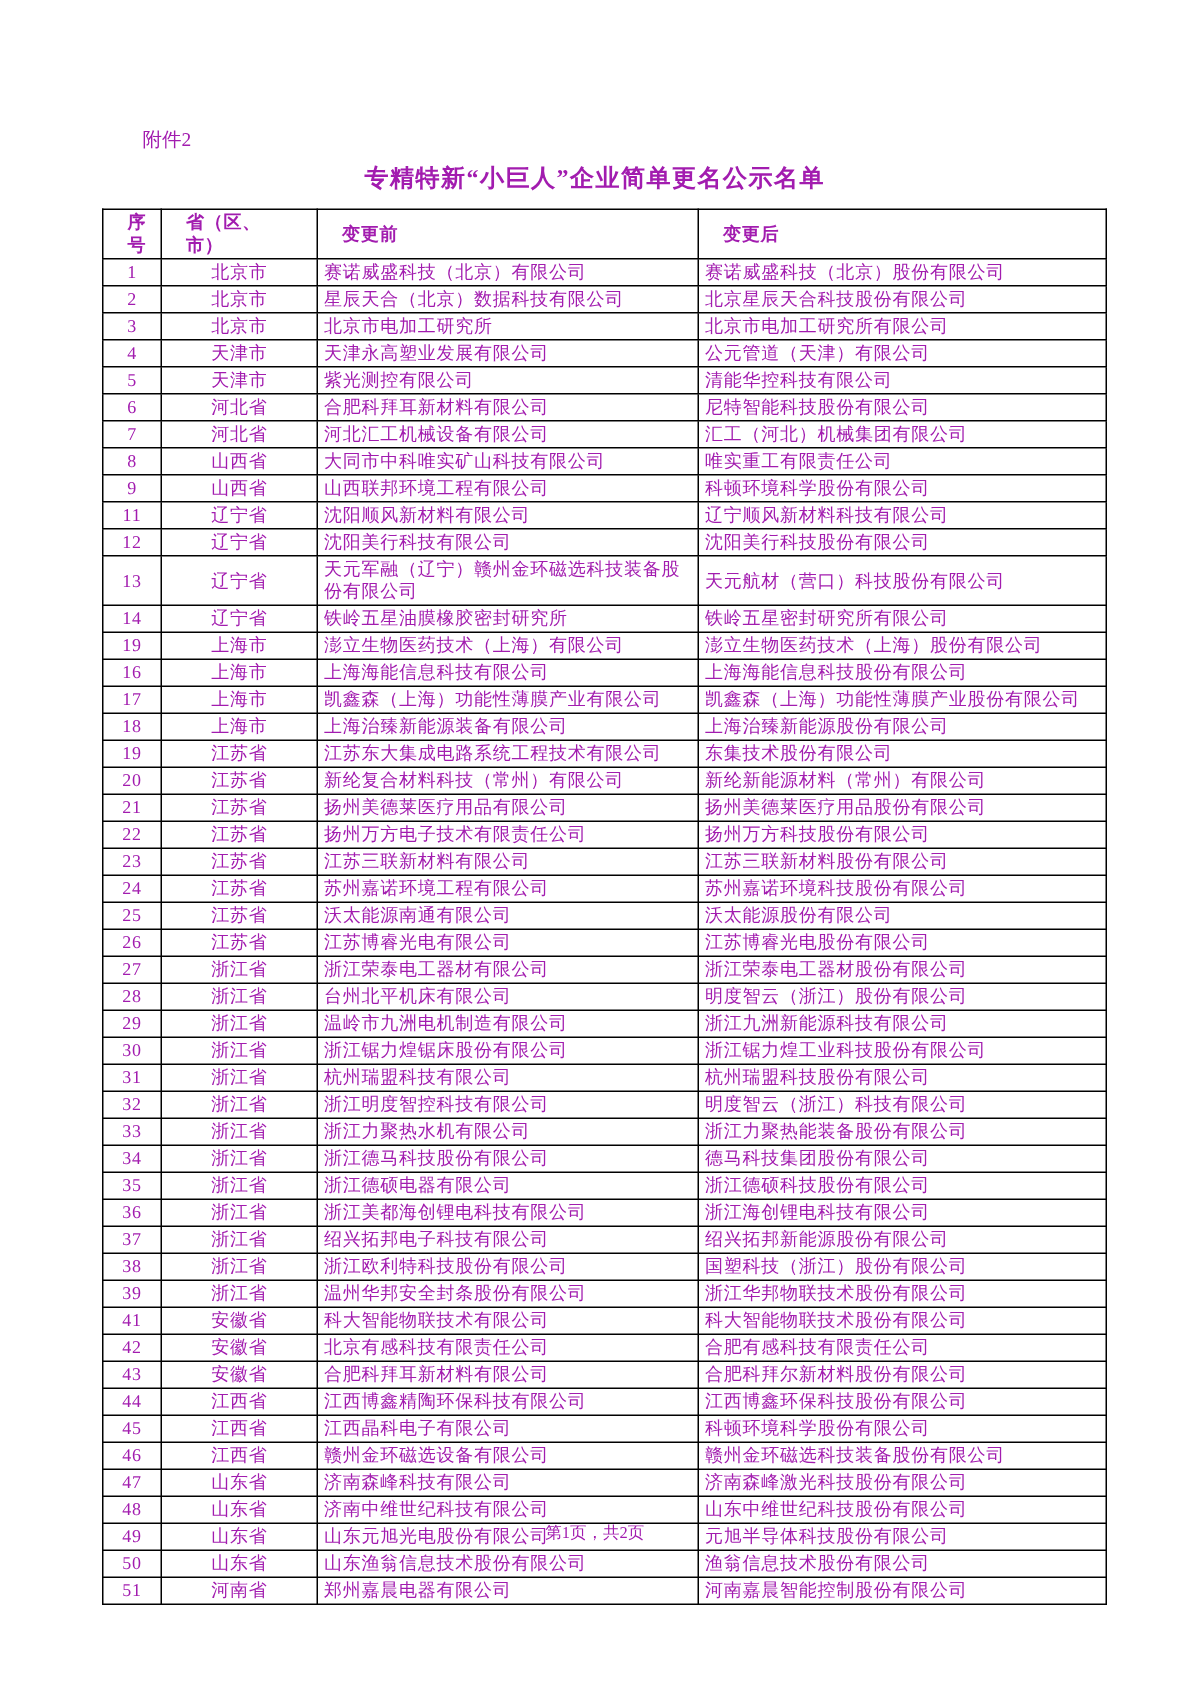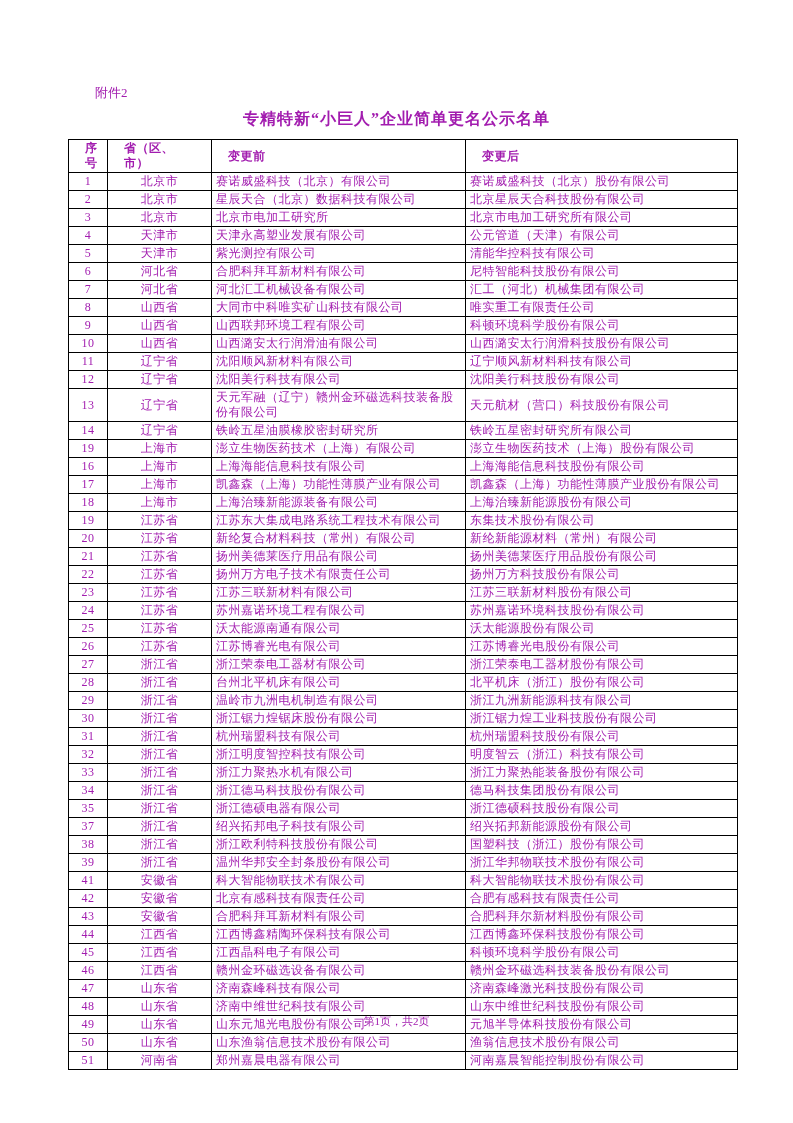--- a/index.html
+++ b/index.html
@@ -119,26 +119,20 @@
           <td>大同市中科唯实矿山科技有限公司</td>
           <td>唯实重工有限责任公司</td>
         </tr>
         <tr>
           <td class="c">9</td>
           <td class="c">山西省</td>
           <td>山西联邦环境工程有限公司</td>
           <td>科顿环境科学股份有限公司</td>
         </tr>
         <tr>
-          <td class="c">10</td>
-          <td class="c">山西省</td>
-          <td>山西潞安太行润滑油有限公司</td>
-          <td>山西潞安太行润滑科技股份有限公司</td>
-        </tr>
-        <tr>
           <td class="c">11</td>
           <td class="c">辽宁省</td>
           <td>沈阳顺风新材料有限公司</td>
           <td>辽宁顺风新材料科技有限公司</td>
         </tr>
         <tr>
           <td class="c">12</td>
           <td class="c">辽宁省</td>
           <td>沈阳美行科技有限公司</td>
           <td>沈阳美行科技股份有限公司</td>
@@ -230,21 +224,21 @@
         <tr>
           <td class="c">27</td>
           <td class="c">浙江省</td>
           <td>浙江荣泰电工器材有限公司</td>
           <td>浙江荣泰电工器材股份有限公司</td>
         </tr>
         <tr>
           <td class="c">28</td>
           <td class="c">浙江省</td>
           <td>台州北平机床有限公司</td>
-          <td>北平机床（浙江）股份有限公司</td>
+          <td>明度智云（浙江）股份有限公司</td>
         </tr>
         <tr>
           <td class="c">29</td>
           <td class="c">浙江省</td>
           <td>温岭市九洲电机制造有限公司</td>
           <td>浙江九洲新能源科技有限公司</td>
         </tr>
         <tr>
           <td class="c">30</td>
           <td class="c">浙江省</td>
@@ -273,20 +267,26 @@
           <td class="c">34</td>
           <td class="c">浙江省</td>
           <td>浙江德马科技股份有限公司</td>
           <td>德马科技集团股份有限公司</td>
         </tr>
         <tr>
           <td class="c">35</td>
           <td class="c">浙江省</td>
           <td>浙江德硕电器有限公司</td>
           <td>浙江德硕科技股份有限公司</td>
+        </tr>
+        <tr>
+          <td class="c">36</td>
+          <td class="c">浙江省</td>
+          <td>浙江美都海创锂电科技有限公司</td>
+          <td>浙江海创锂电科技有限公司</td>
         </tr>
         <tr>
           <td class="c">37</td>
           <td class="c">浙江省</td>
           <td>绍兴拓邦电子科技有限公司</td>
           <td>绍兴拓邦新能源股份有限公司</td>
         </tr>
         <tr>
           <td class="c">38</td>
           <td class="c">浙江省</td>

